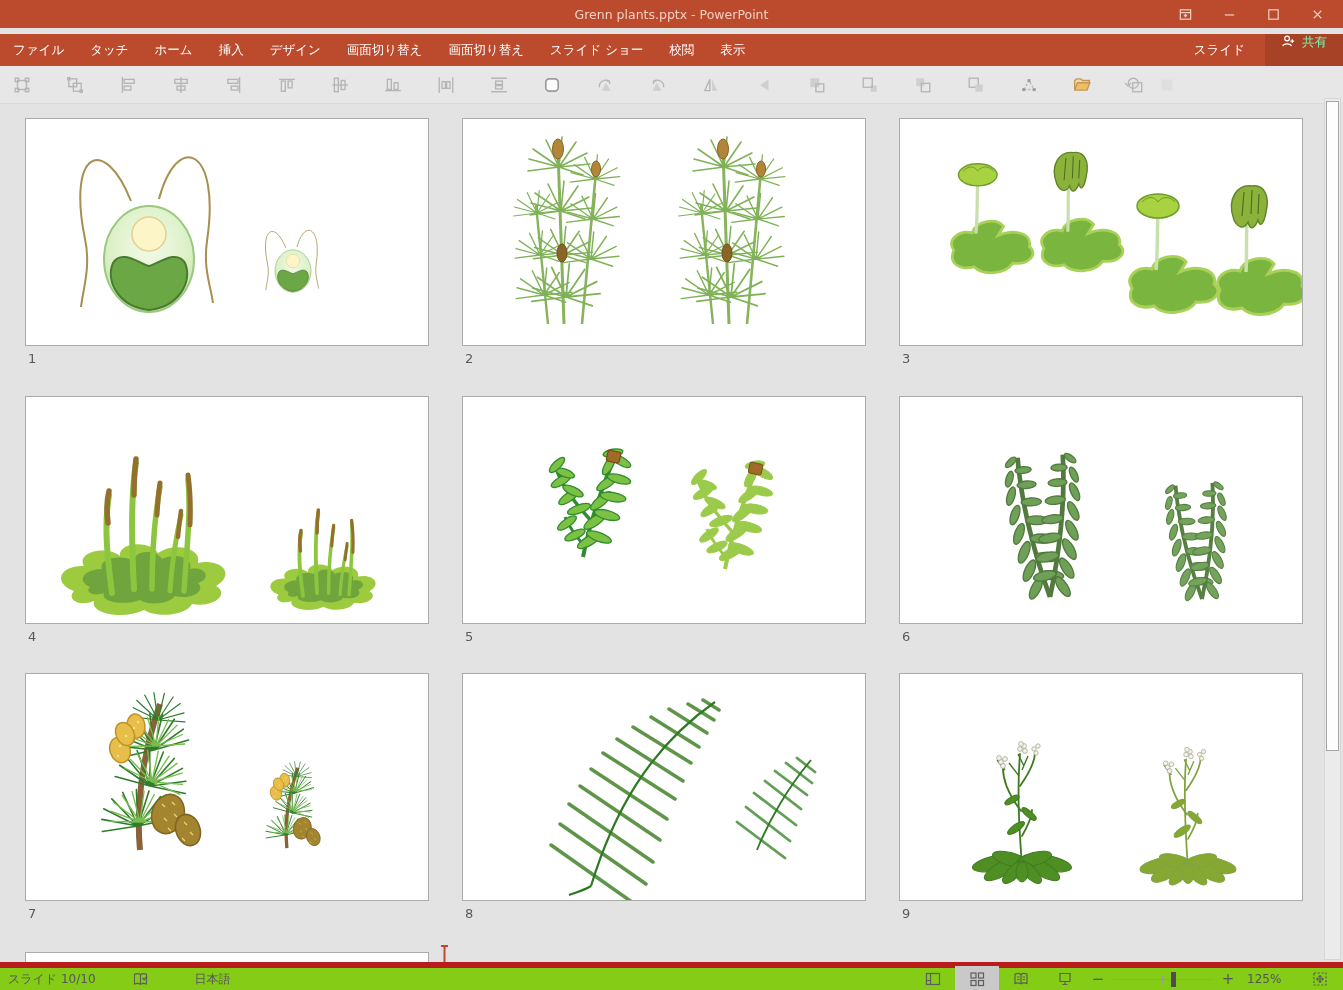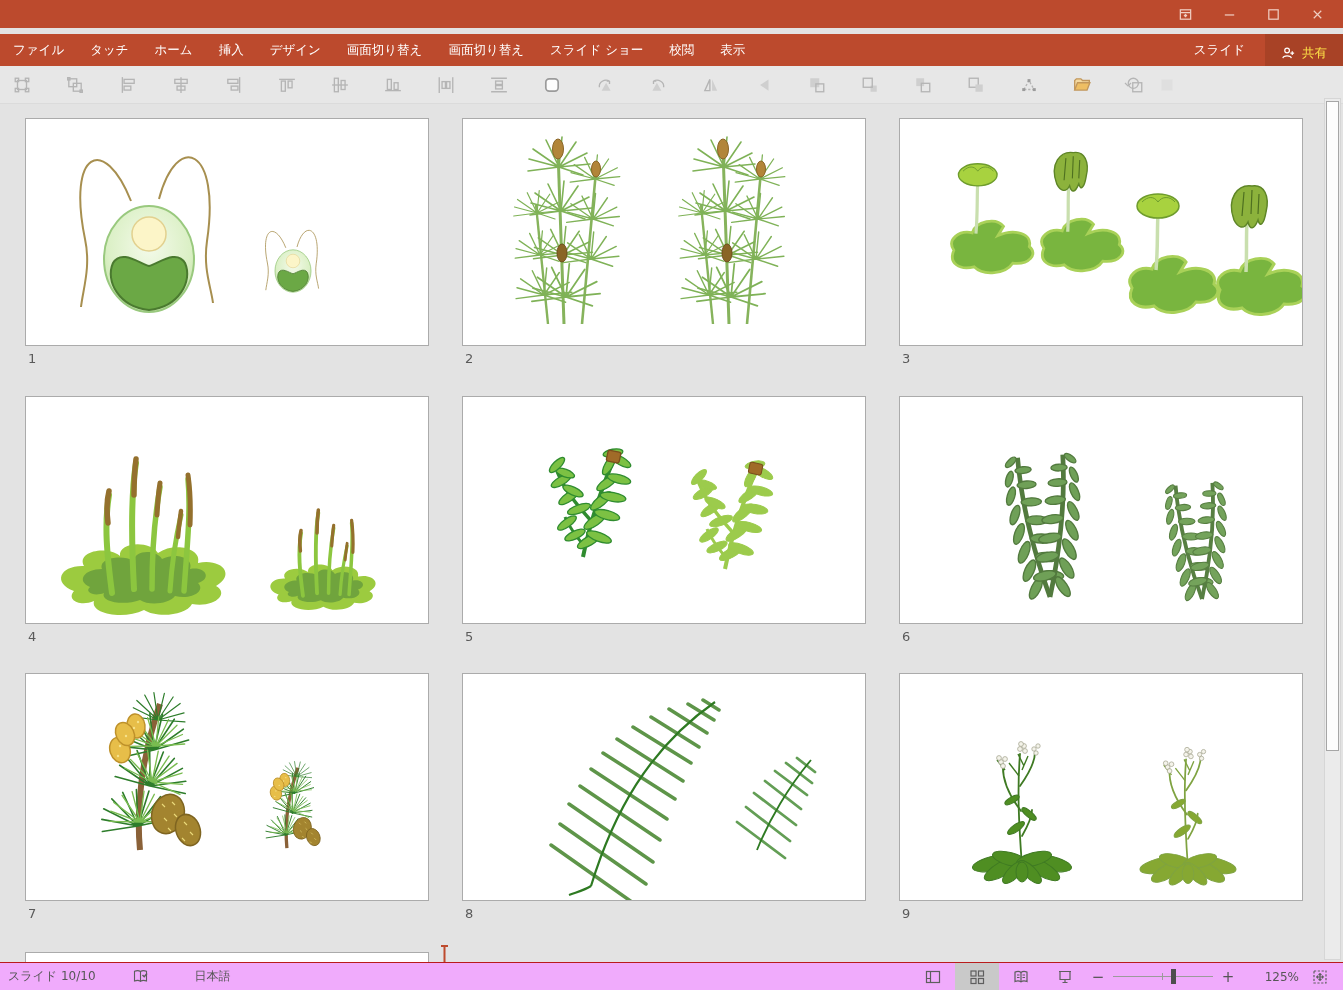--- a/index.html
+++ b/index.html
@@ -11,62 +11,63 @@
   #wincontrols{position:absolute;right:4px;top:0;height:28px;display:flex}
   .wc{width:44px;height:28px;display:flex;align-items:center;justify-content:center}
   .wc svg{width:15px;height:15px;stroke:#F0CEC2;fill:none;stroke-width:1.3}
   
   #tabsrow{position:absolute;top:34px;left:0;right:0;height:38px;background:#BC4A2D;display:flex;color:#fff}
   .tab{padding:8px 13px 0;font-size:12.5px;box-sizing:border-box;white-space:nowrap}
   #tellme{display:flex;align-items:flex-start;gap:6px;padding:8px 10px 0;color:#EBC4B7;font-size:12.5px;white-space:nowrap}
   #tellme svg{width:14px;height:14px;stroke:#EBC4B7;fill:none;stroke-width:1.2;margin-top:1px}
   #ribbonright{margin-left:auto;display:flex}
   #signin{padding:8px 20px 0;font-size:12.5px;color:#fff;white-space:nowrap}
-  #share{background:#A84226;display:flex;align-items:center;gap:6px;padding:0 16px;color:#fde047;font-size:12.5px;white-space:nowrap}
+  #share{background:#A84226;display:flex;gap:6px;padding:0 16px;color:#86efac;font-size:12.5px;white-space:nowrap}
   #share svg{width:15px;height:15px;stroke:#fff;fill:none;stroke-width:1.3}
   
   #toolbar{position:absolute;top:66px;left:0;right:0;height:38px;background:#E7E7E7;border-bottom:1px solid #DBDBDB;display:flex;align-items:center;padding-left:12px;box-sizing:border-box}
   .tbi{width:20px;height:20px;margin-right:33px;display:flex;align-items:center;justify-content:center;flex:none}
   .tbi svg{width:18px;height:18px;fill:none;stroke:#B5B5B5;stroke-width:1.2}
   .tbi .fillg{fill:#CFCFCF;stroke:none}
   .tbi.small{width:10px;margin-left:-26px;margin-right:24px}
   .faint{opacity:.3}
   
   #canvas{position:absolute;top:104px;left:0;width:1343px;height:858px;background:#E3E3E3}
   .cell{position:absolute;width:404px}
   .thumb{width:402px;height:226px;background:#fff;border:1px solid #ABABAB}
   .thumb svg{display:block;width:402px;height:226px}
   .num{margin-top:5px;padding-left:3px;font-size:13px;color:#5A5A5A}
   #sliver{position:absolute;left:25px;top:848px;width:402px;height:10px;background:#fff;border:1px solid #ABABAB;border-bottom:none}
   #inscursor{position:absolute;left:440px;top:841px}
   #scrolltrack{position:absolute;right:2px;top:-6px;width:17px;height:862px;background:#EBEBEB;border:1px solid #D6D6D6;box-sizing:border-box}
   #scrollthumb{position:absolute;left:1px;top:2px;width:13px;height:650px;background:#FDFDFD;border:1px solid #A6A6A6;box-sizing:border-box}
   
-  #statusbar{position:absolute;bottom:0;left:0;right:0;height:28px;background:#f0abfc;border-top:1px solid #b91c1c;display:flex;align-items:center;font-size:12px;color:#565656;box-sizing:border-box}
+  #statusbar{position:absolute;bottom:0;left:0;right:0;height:28px;background:#84cc16;border-top:6px solid #b91c1c;display:flex;align-items:center;font-size:12px;color:#565656;box-sizing:border-box}
   #sb-counter{margin-left:8px}
   #sb-proof{margin-left:36px;display:flex;align-items:center}
   #sb-proof svg{width:17px;height:15px;stroke:#5E5E5E;fill:none;stroke-width:1.1}
   #sb-lang{margin-left:46px}
   #sb-right{margin-left:auto;display:flex;align-items:center;height:100%}
   .vbtn{width:44px;height:27px;display:flex;align-items:center;justify-content:center}
   .vbtn svg{width:16px;height:16px;stroke:#5E5E5E;fill:none;stroke-width:1.2}
   .vbtn.active{background:#C9C9C9}
   .zbtn{width:22px;text-align:center;font-size:15px;color:#555}
   #zoomslider{width:100px;height:27px;position:relative;margin:0 4px}
   #ztrack{position:absolute;left:0;right:0;top:13px;height:1px;background:#9B9B9B}
   #ztick{position:absolute;left:49px;top:10px;width:1px;height:7px;background:#9B9B9B}
   #zthumb{position:absolute;left:58px;top:6px;width:5px;height:15px;background:#4D4D4D}
-  #zoomval{width:52px;text-align:right;margin-left:8px}
+  #zoomval{width:52px;text-align:left;margin-left:8px}
   #fitbtn{width:42px;height:27px;display:flex;align-items:center;justify-content:center;margin-right:2px}
   #fitbtn svg{width:16px;height:16px;stroke:#5E5E5E;fill:none;stroke-width:1.2}
 </style>
 </head>
 <body>
 
 <div id="titlebar">
+  <div id="title">Grenn plants.pptx - PowerPoint</div>
   <div id="wincontrols">
     <span class="wc">
         <svg viewBox="0 0 16 16">
           <rect x="2.5" y="3" width="11" height="10"></rect>
           <path d="M2.5 6h11M8 11V8.2M6.4 9.6L8 8l1.6 1.6"></path>
         </svg>
       </span>
     <span class="wc">
         <svg viewBox="0 0 16 16">
           <path d="M3 8.5h10"></path>

